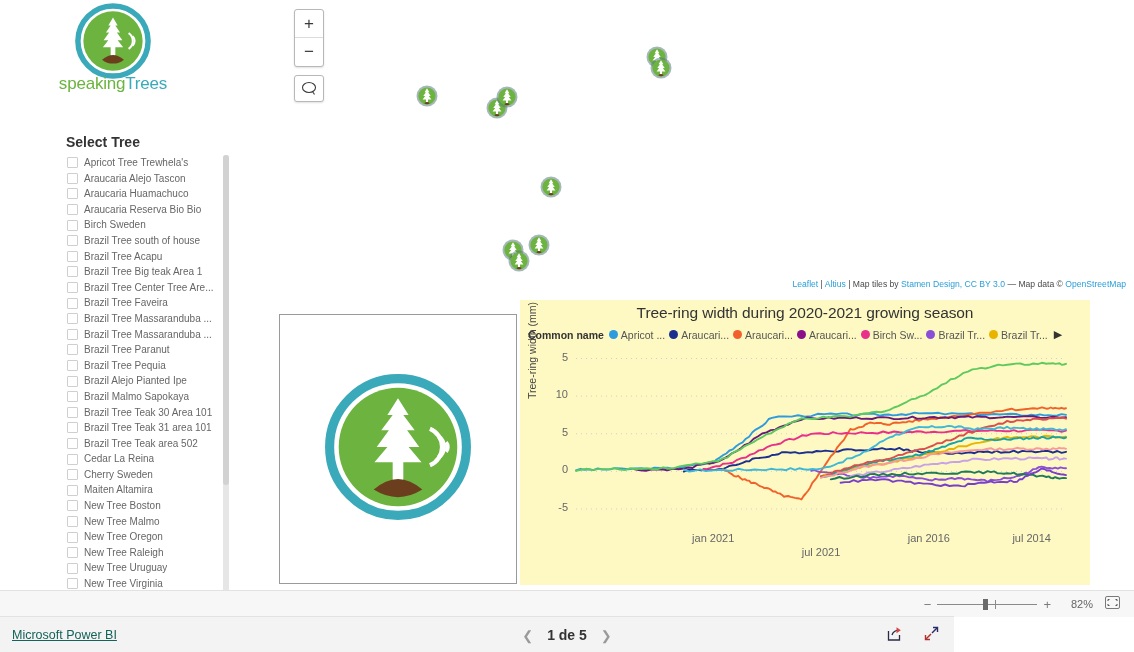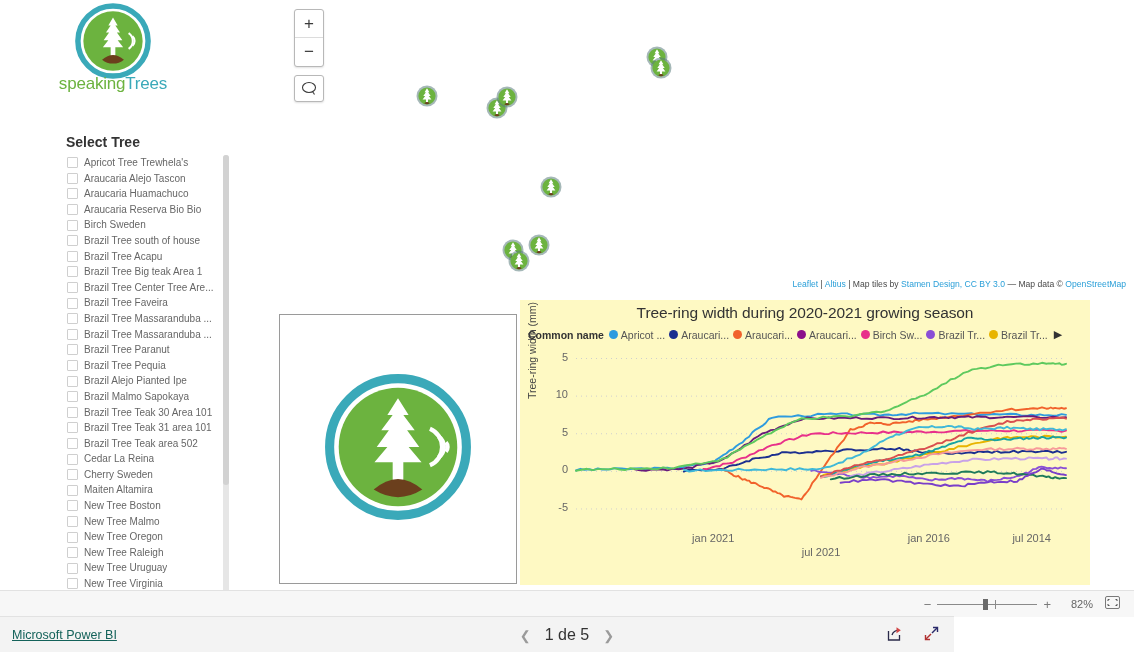--- a/index.html
+++ b/index.html
@@ -76,21 +76,21 @@
   #zoom-notch{position:absolute;left:58px;top:-4px;width:1px;height:9px;background:#8a8a8a;}
   #zoom-value{font-size:11px;color:#666;margin:0 12px 0 8px;min-width:28px;text-align:right;}
   #fit-page-btn{margin-right:14px;cursor:pointer;}
 
   #footer-bar{position:absolute;left:0;top:616px;width:954px;height:36px;background:#f3f3f3;
     border-top:1px solid #e2e2e2;display:flex;align-items:center;}
   #powerbi-link{margin-left:12px;font-size:12.5px;color:#14625a;text-decoration:underline;cursor:pointer;}
   #pager{position:absolute;left:0;width:1134px;display:flex;align-items:center;
     justify-content:center;gap:14px;}
   .pager-arrow{font-size:13px;color:#9a9a9a;cursor:pointer;}
-  #page-indicator{font-size:16px;color:#333;font-weight:normal;}
+  #page-indicator{font-size:14px;color:#333;font-weight:bold;}
   #footer-actions{position:absolute;right:14px;display:flex;align-items:center;gap:20px;}
   .footer-icon{cursor:pointer;}
 </style>
 </head>
 <body>
 
 <div id="report-canvas">
 
   <div id="brand-logo">
     <div class="logo-mark">

